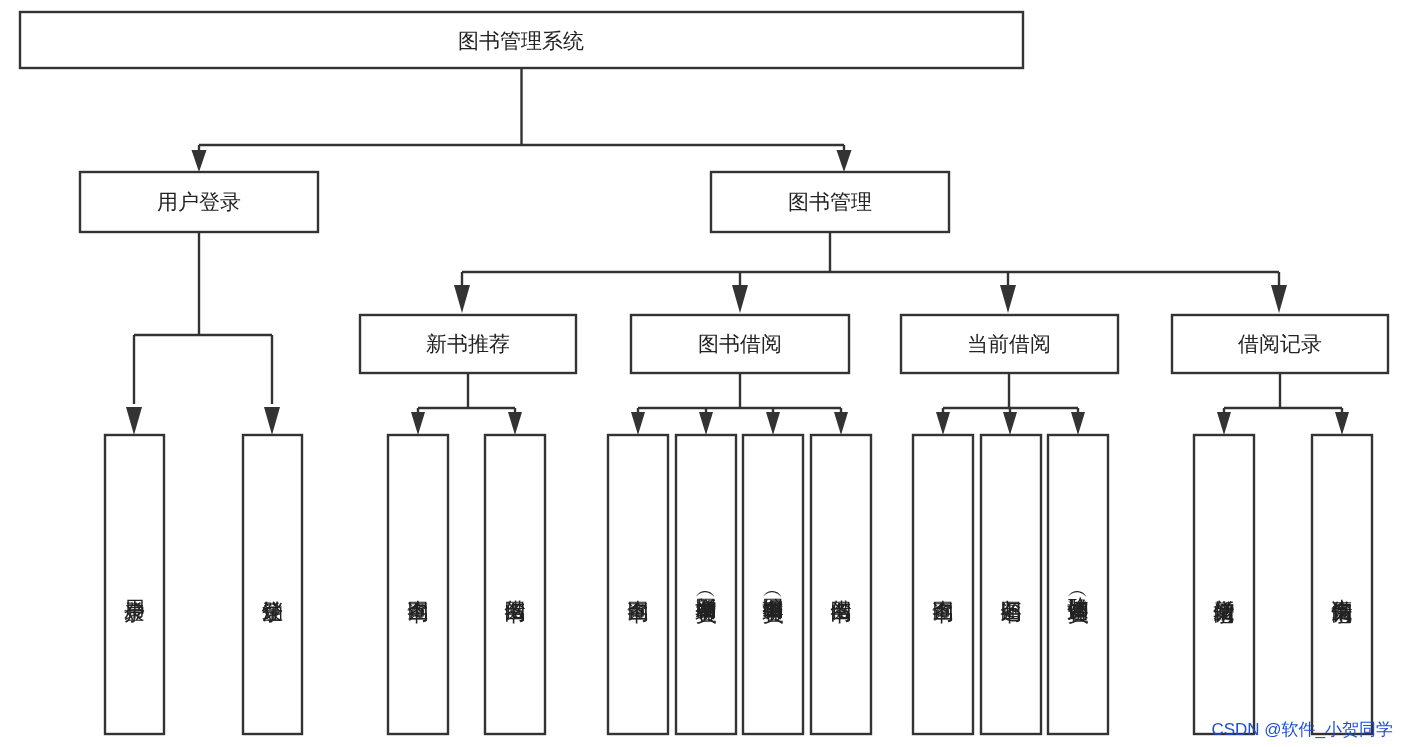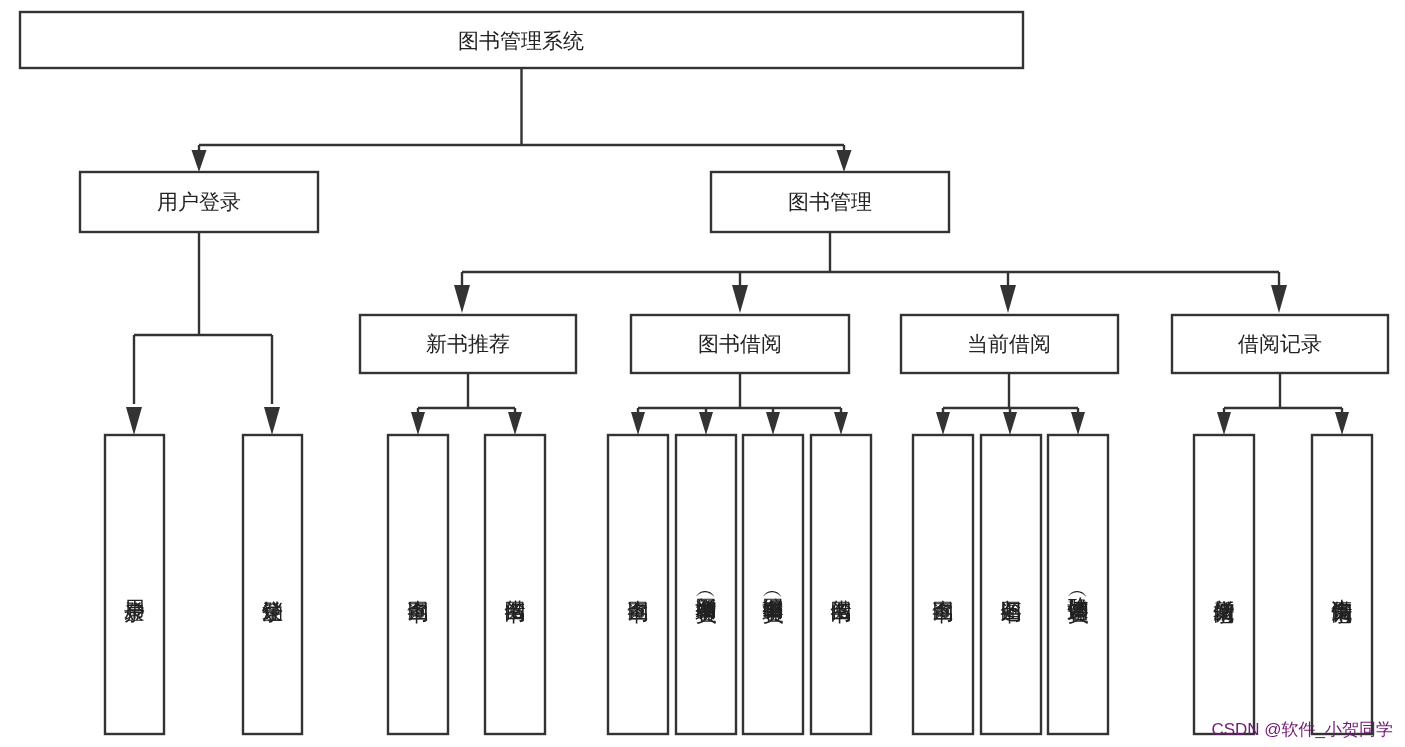--- a/index.html
+++ b/index.html
@@ -61,21 +61,21 @@
     text-align: center;
     pointer-events: none;
     user-select: none;
   }
   .watermark {
     position: absolute;
     right: 12px;
     bottom: 6px;
     font-family: "Liberation Sans", "DejaVu Sans", sans-serif;
     font-size: 17px;
-    color: #701a75;
+    color: #1d4ed8;
     white-space: nowrap;
     user-select: none;
   }
 </style>
 </head>
 <body>
 
 <div id="diagram-root">
 
   <svg class="flow" viewBox="0 0 1405 747">

